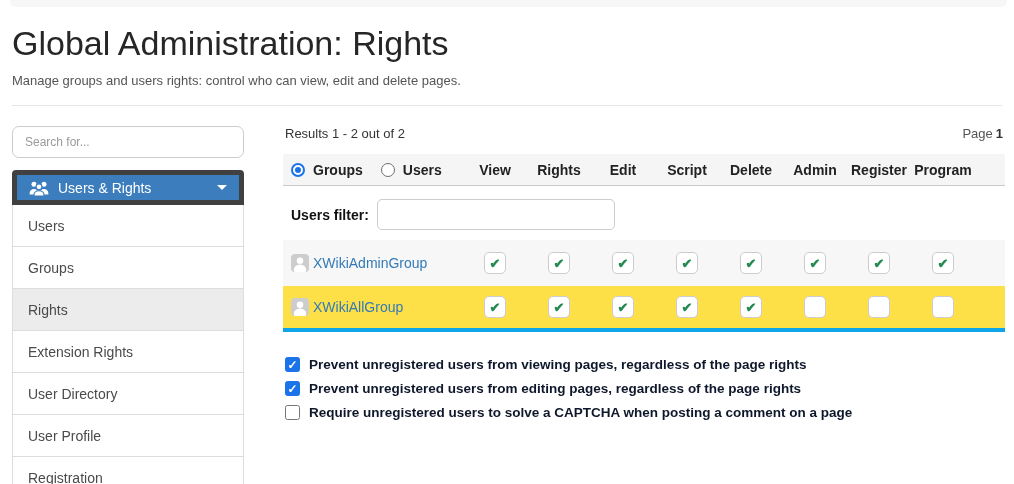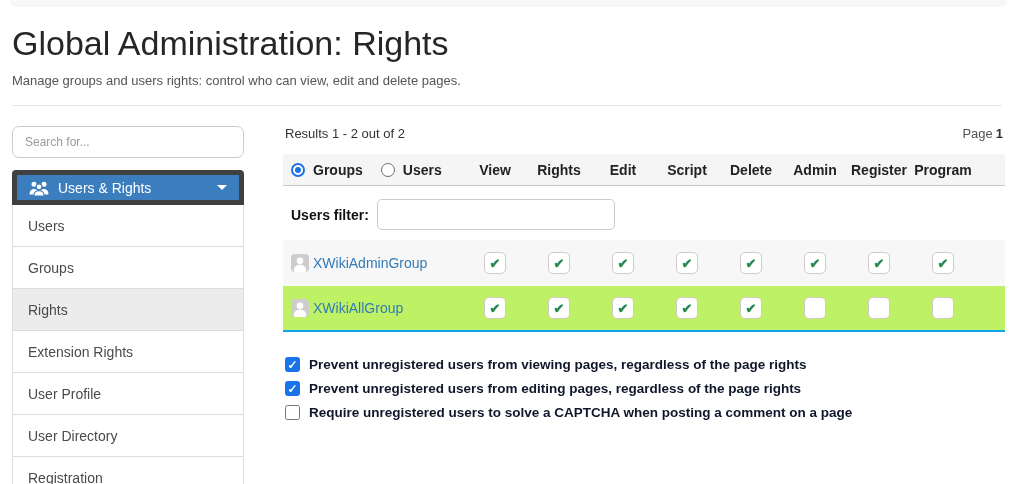--- a/index.html
+++ b/index.html
@@ -63,21 +63,21 @@
 
   .filter-row { margin-top:13px; display:flex; align-items:center; padding-left:8px; }
   .filter-label { font-size:14px; font-weight:700; color:#111; }
   .filter-input { margin-left:8px; width:238px; height:31px; border:1px solid #ccc;
                   border-radius:5px; padding:0 10px; font-size:14px; outline:none;
                   font-family:"Liberation Sans", sans-serif; }
 
   .tbody { margin-top:10px; }
   .trow { height:46px; display:flex; align-items:center; }
   .trow.odd { background:#f7f7f7; }
-  .trow.even { background:#bef264; border-bottom:2px solid #0ea5e9; }
+  .trow.even { background:#fde047; border-bottom:4px solid #0ea5e9; }
   .avatar { width:18px; height:18px; flex:none; display:inline-flex; }
   .entity-link { font-size:14px; color:#337ab7; text-decoration:none; margin-left:4px;
                  cursor:pointer; }
   .checkbtn { width:22px; height:22px; background:#fff; border:1px solid #ccc;
               border-radius:5px; display:inline-flex; align-items:center;
               justify-content:center; cursor:pointer; font-size:13px; line-height:1;
               color:#258b50; }
   .checkbtn.checked::after { content:"\2714"; font-weight:700; }
 
   .options { margin-top:25px; padding-left:2px; }
@@ -118,22 +118,22 @@
           </g>
         </svg>
         <span class="head-label">Users &amp; Rights</span>
         <span class="caret"></span>
       </div>
       <ul class="side-list">
         <li class="side-item">Users</li>
         <li class="side-item">Groups</li>
         <li class="side-item active">Rights</li>
         <li class="side-item">Extension Rights</li>
+        <li class="side-item">User Directory</li>
         <li class="side-item">User Profile</li>
-        <li class="side-item">User Directory</li>
         <li class="side-item">Registration</li>
       </ul>
     </div>
   </div>
 
   <div class="main">
 
     <div class="results-bar">
       <span>Results 1 - 2 out of 2</span>
       <span class="page-indicator">

